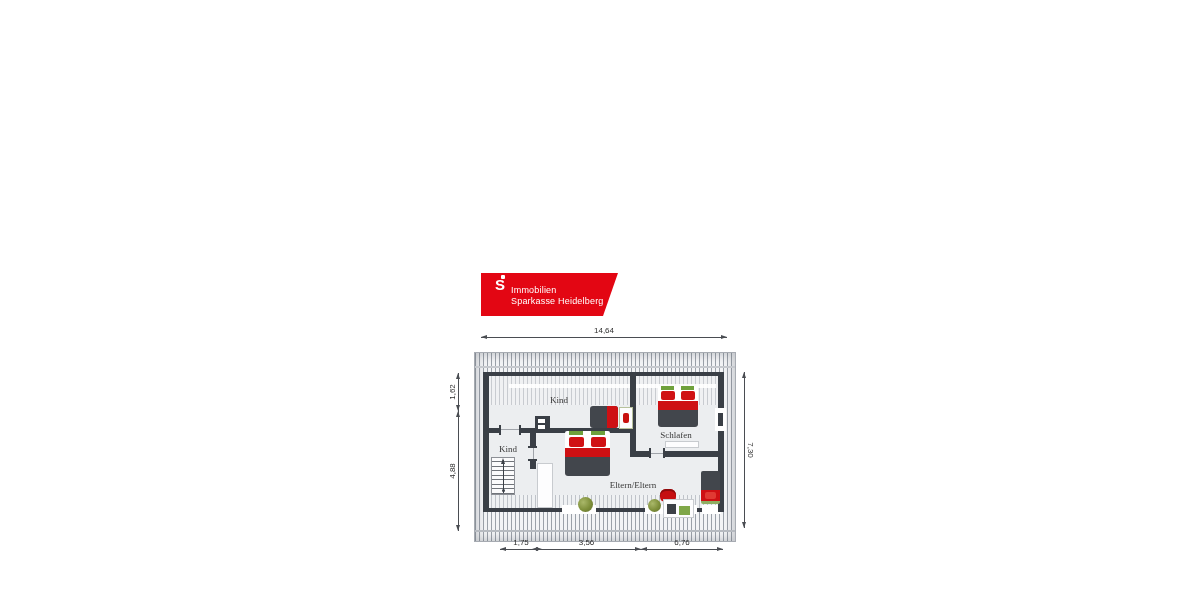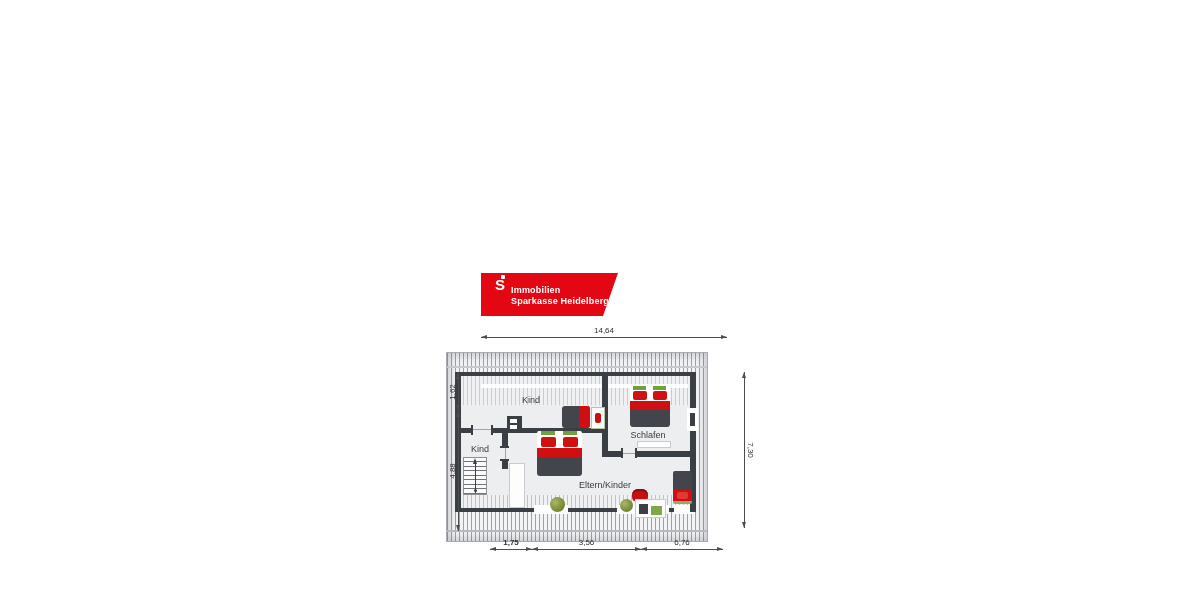--- a/index.html
+++ b/index.html
@@ -3,25 +3,25 @@
 <meta charset="utf-8">
 <style>
   html,body{margin:0;padding:0;}
   body{width:1200px;height:600px;background:#ffffff;font-family:"Liberation Sans",sans-serif;position:relative;overflow:hidden;}
   .abs{position:absolute;}
   
   .logo{position:absolute;left:481px;top:273px;width:137px;height:43px;background:#e30613;
         clip-path:polygon(0 0,100% 0,calc(100% - 15px) 100%,0 100%);} 
   .logo-mark{position:absolute;left:14px;top:3px;color:#fff;font-weight:bold;font-size:15px;line-height:18px;}
   .logo-dot{position:absolute;left:20px;top:2px;width:4px;height:4px;background:#fff;border-radius:1px;}
-  .logo-text{position:absolute;left:30px;top:12px;color:#fff;font-size:9px;font-weight:bold;line-height:10.5px;letter-spacing:.2px;white-space:nowrap;}
+  .logo-text{position:absolute;left:30px;top:12px;color:#fff;font-size:9px;font-weight:normal;line-height:10.5px;letter-spacing:.2px;white-space:nowrap;}
   
-  .plan{position:absolute;left:446px;top:352px;width:260px;height:188px;
+  .plan{position:absolute;left:474px;top:352px;width:260px;height:188px;
         background:repeating-linear-gradient(90deg,#9ba1a9 0 1px,#f3f4f6 1px 4px);
-        border:1px solid #a7abb2;box-shadow:inset 0 0 10px 2px rgba(70,75,85,0.28);}
+        border:1px solid #a7abb2;box-shadow:inset 0 0 10px 2px rgba(70,75,85,0.28);font-family:Liberation Serif, serif;}
   .wall{position:absolute;background:#3a3f46;}
   .tick{position:absolute;background:#3a3f46;}
   .thr{position:absolute;background:#a0a4aa;}
   .room-label{position:absolute;transform:translate(-50%,-50%);font-size:9px;color:#3a3a3a;white-space:nowrap;}
   
   .dim-line-h{position:absolute;height:1px;background:#4a4d52;}
   .dim-line-v{position:absolute;width:1px;background:#4a4d52;}
   .dim-label{position:absolute;font-size:8px;color:#2e2e2e;line-height:9px;white-space:nowrap;}
   .ar{position:absolute;width:0;height:0;}
   .ar-left{border-top:2px solid transparent;border-bottom:2px solid transparent;border-right:6px solid #4a4d52;}
@@ -136,31 +136,31 @@
   <div class="white-box" style="left:188px;top:146px;width:31px;height:19px;">
     <div class="abs" style="left:3px;top:4px;width:9px;height:10px;background:#3c4046;"></div>
     <div class="abs" style="left:15px;top:6px;width:11px;height:9px;background:#7fa748;"></div>
   </div>
   <div class="plant" style="left:103px;top:144px;width:15px;height:15px;"></div>
   <div class="plant" style="left:173px;top:146px;width:13px;height:13px;"></div>
 
   <div class="room-label" style="left:84px;top:47px;">Kind</div>
   <div class="room-label" style="left:33px;top:96px;">Kind</div>
   <div class="room-label" style="left:201px;top:82px;">Schlafen</div>
-  <div class="room-label" style="left:158px;top:132px;">Eltern/Kinder</div>
+  <div class="room-label" style="left:158px;top:132px;">Eltern/Eltern</div>
 </div>
 
 <div class="abs" style="left:481px;top:327px;width:246px;height:12px;">
   <div class="dim-line-h" style="left:0;right:0;top:10px;"></div>
   <div class="ar ar-left" style="left:0;top:8px;"></div>
   <div class="ar ar-right" style="right:0;top:8px;"></div>
   <div class="dim-label" style="left:50%;top:-1px;transform:translateX(-50%);">14,64</div>
 </div>
 
-<div class="abs" style="left:490px;top:541px;width:42px;height:12px;font-weight:bold;">
+<div class="abs" style="left:500px;top:541px;width:42px;height:12px;">
   <div class="dim-line-h" style="left:0;right:0;top:8px;"></div>
   <div class="ar ar-left" style="left:0;top:6px;"></div>
   <div class="ar ar-right" style="right:0;top:6px;"></div>
   <div class="dim-label" style="left:50%;top:-3px;transform:translateX(-50%);">1,75</div>
 </div>
 <div class="abs" style="left:532px;top:541px;width:109px;height:12px;">
   <div class="dim-line-h" style="left:0;right:0;top:8px;"></div>
   <div class="ar ar-left" style="left:0;top:6px;"></div>
   <div class="ar ar-right" style="right:0;top:6px;"></div>
   <div class="dim-label" style="left:50%;top:-3px;transform:translateX(-50%);">3,56</div>

